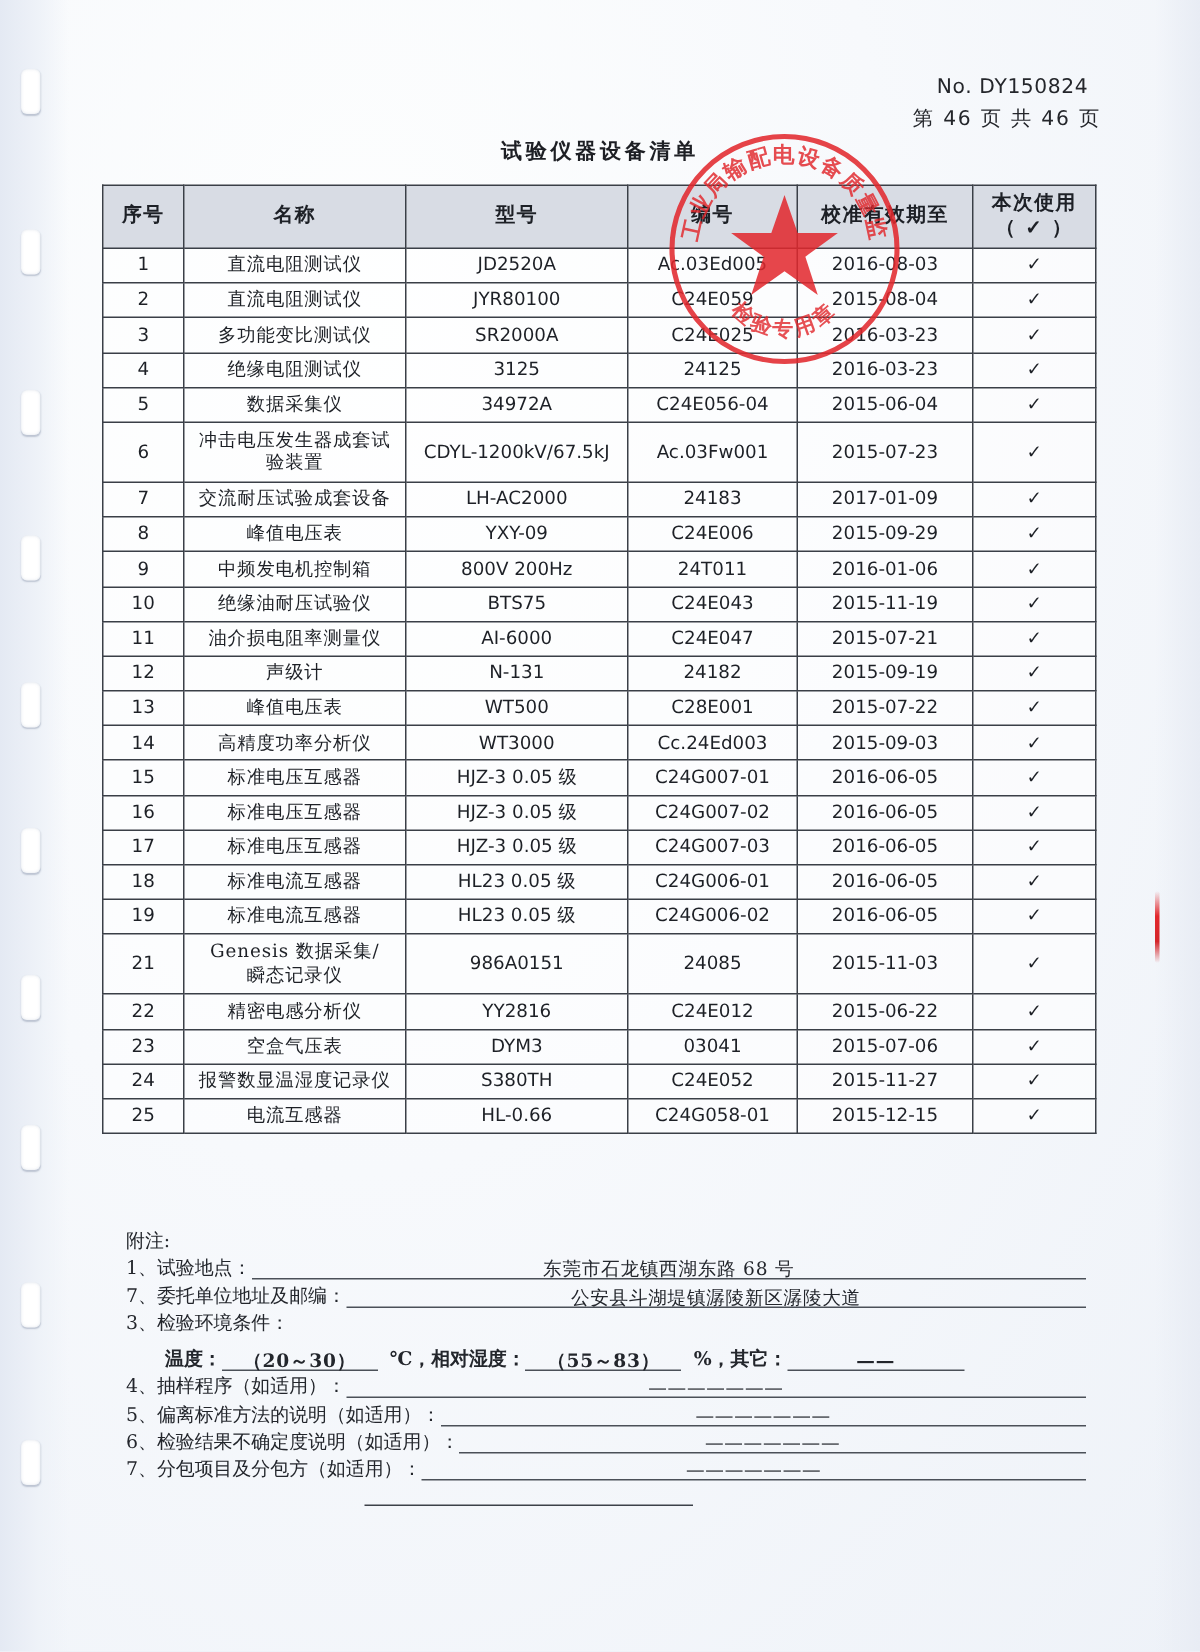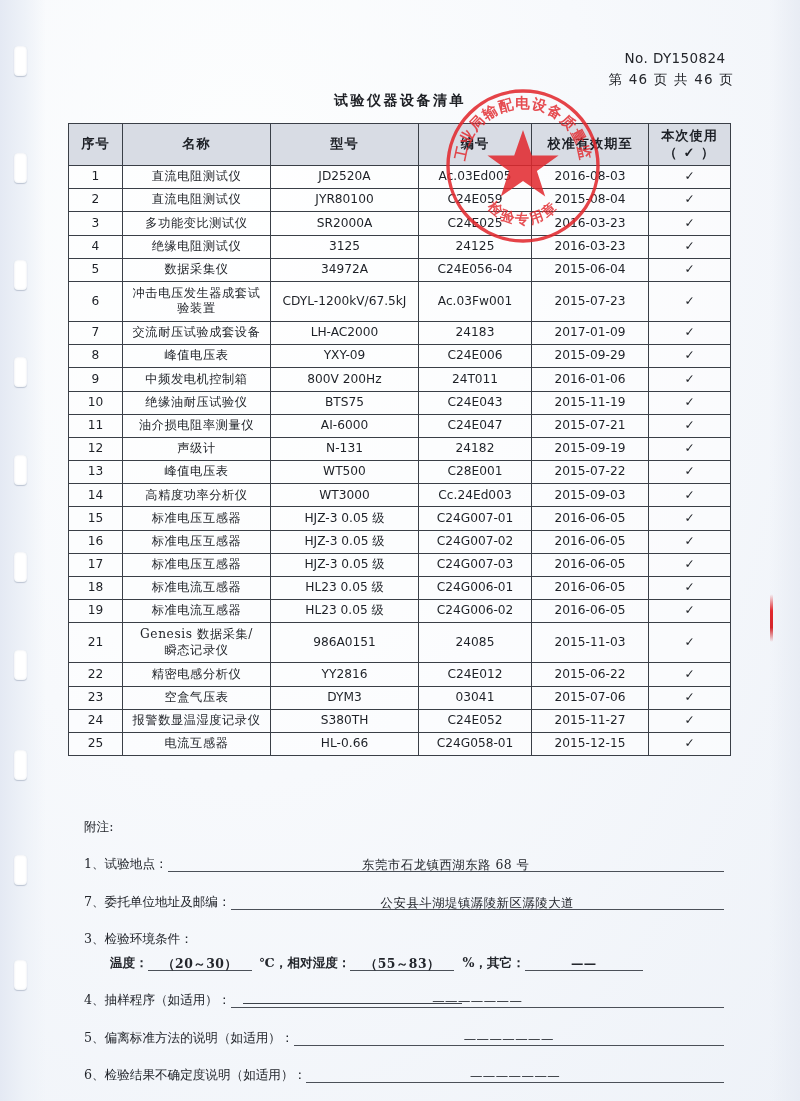--- a/index.html
+++ b/index.html
@@ -90,21 +90,21 @@
     opacity: .92;
   }
   
   #notes {
     position: absolute; left: 84px; top: 818px; width: 640px;
     font-family: "DejaVu Serif", "Liberation Serif", serif;
     color: #23262c;
     font-size: 12.6px;
     line-height: 1.45;
   }
-  .note-row { display: flex; align-items: baseline; margin-top: 19px; white-space: nowrap; }
+  .note-row { display: flex; align-items: baseline; margin-top: 0; white-space: nowrap; }
   .note-label { flex: 0 0 auto; }
   .fill {
     flex: 1 1 auto; position: relative;
     border-bottom: 1px solid #4b5058;
     text-align: center;
     min-width: 40px;
     height: 17px;
   }
   .fill span { position: relative; top: 1px; font-size: 12.4px; letter-spacing:.5px;}
   .dashes { letter-spacing: 0px; }

